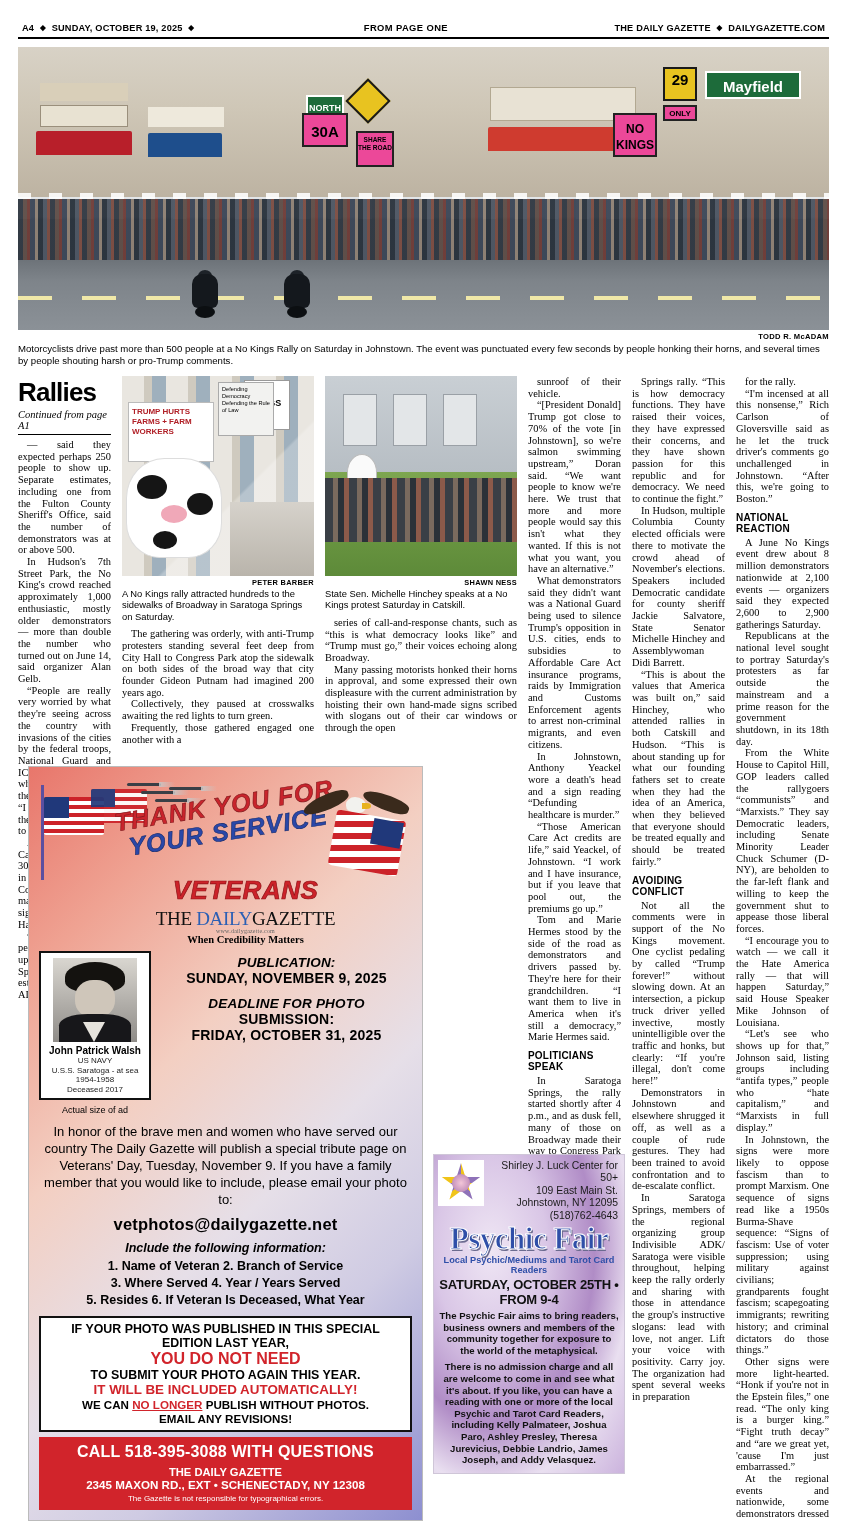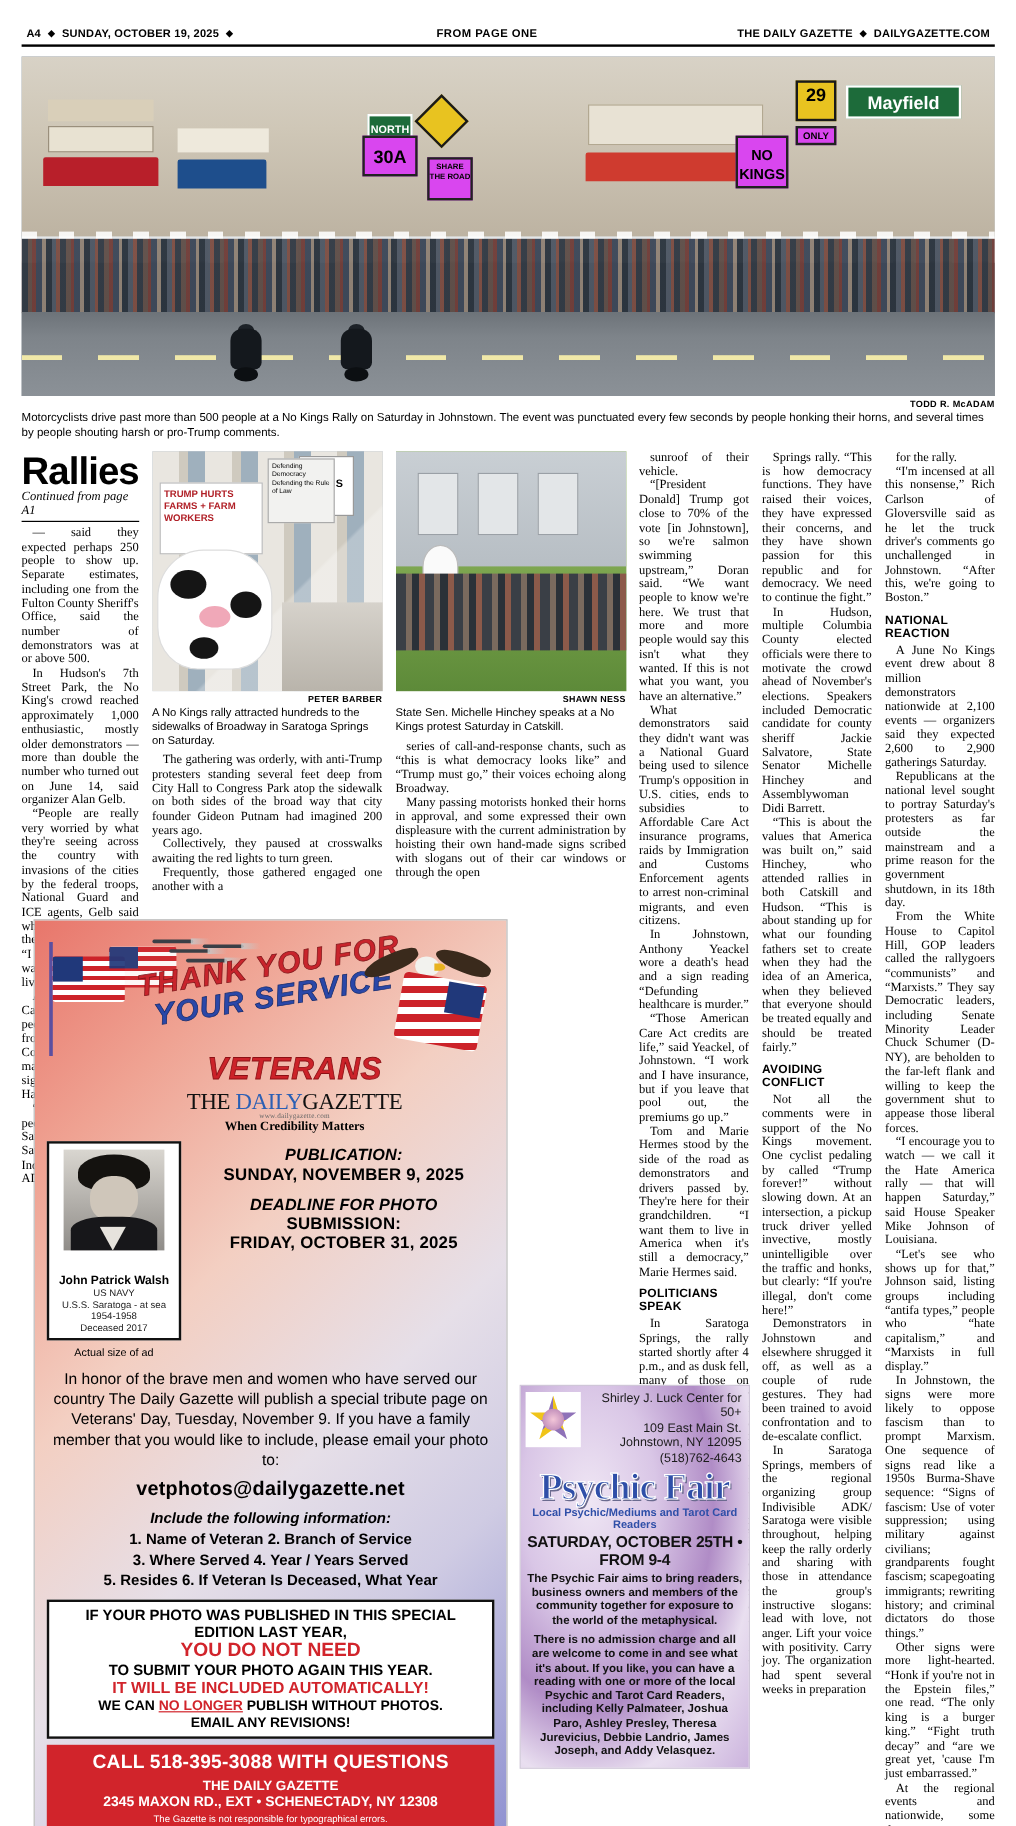--- a/index.html
+++ b/index.html
@@ -52,37 +52,37 @@
   .moto { position:absolute; bottom:12px; width:42px; height:48px; }
   .moto .body { position:absolute; left:8px; top:4px; width:26px; height:34px;
      background:#14181d; border-radius:10px 10px 6px 6px; }
   .moto .wheel { position:absolute; left:11px; bottom:0; width:20px; height:12px;
      background:#0c0f12; border-radius:50%; }
   .moto .helmet { position:absolute; left:14px; top:0; width:14px; height:12px;
      background:#1d2228; border-radius:50% 50% 40% 40%; }
   .greensign { position:absolute; background:#1d6b3a; border:2px solid #fff; color:#fff;
      font-family:"Liberation Sans",sans-serif; font-weight:bold; text-align:center; }
   .yellowsign { position:absolute; background:#e8c320; border:2px solid #1a1a1a; }
-  .whitesign { position:absolute; background:#d946ef; border:2px solid #222; }
+  .whitesign { position:absolute; background:#ec4899; border:2px solid #222; }
   .hero-photo-credit {
     text-align:right; font-family:"Liberation Sans",sans-serif;
     font-size:7.6px; font-weight:bold; letter-spacing:.3px; padding:2px 0 0 0;
   }
   .hero-caption {
     font-family:"Liberation Sans",sans-serif; font-size:9.6px; line-height:12px;
     padding-top:2px;
   }
 
   
   .story { display:flex; gap:11px; margin-top:9px; }
   .col { width:192px; }
 
   .kicker-head {
     font-family:"Liberation Sans",sans-serif; font-weight:bold;
-    font-size:32px; line-height:32px; letter-spacing:-.8px; margin-bottom:1px;
+    font-size:26px; line-height:32px; letter-spacing:-.8px; margin-bottom:1px;
   }
   .contd { font-style:italic; font-size:10.5px; border-bottom:1px solid #000;
     padding-bottom:3px; margin-bottom:4px; }
 
   p.body { font-size:10.4px; line-height:11.7px; text-align:justify;
      margin:0; text-indent:9px; hyphens:auto; }
   .subhead { font-family:"Liberation Sans",sans-serif; font-weight:bold;
      font-size:10px; letter-spacing:.2px; margin:7px 0 3px 0; }
 
   
@@ -169,21 +169,21 @@
      background:linear-gradient(#d9d6d0,#8f8c88);
      position:relative; overflow:hidden; }
   .vet-portrait .hair { position:absolute; left:12px; top:4px; width:60px; height:30px;
      background:#14120f; border-radius:50% 50% 35% 35%; }
   .vet-portrait .face { position:absolute; left:22px; top:22px; width:40px; height:38px;
      background:#cfc6ba; border-radius:45%; }
   .vet-portrait .uniform { position:absolute; left:6px; bottom:0; width:72px; height:28px;
      background:#17171a; border-radius:40% 40% 0 0; }
   .vet-portrait .vneck { position:absolute; left:30px; bottom:0; width:22px; height:20px;
      background:#e6e3dd; clip-path:polygon(50% 100%,0 0,100% 0); }
-  .vet-name { font-family:"Liberation Sans",sans-serif; font-weight:bold; font-size:10px; margin-top:20px; }
+  .vet-name { font-family:"Liberation Sans",sans-serif; font-weight:bold; font-size:10px; margin-top:3px; }
   .vet-det { font-family:Liberation Sans, sans-serif; font-size:8px; line-height:9.6px; color:#222; }
   .vet-actual { font-family:"Liberation Sans",sans-serif; font-size:9px; margin-top:5px; }
 
   .vet-dates { flex:1; text-align:center; padding-top:4px; }
   .vet-dates .it { font-family:"Liberation Sans",sans-serif; font-weight:bold; font-style:italic;
      font-size:13.5px; letter-spacing:.2px; }
   .vet-dates .bg { font-family:"Liberation Sans",sans-serif; font-weight:bold;
      font-size:14px; letter-spacing:.2px; }
   .vet-dates .sp { height:10px; }
 

